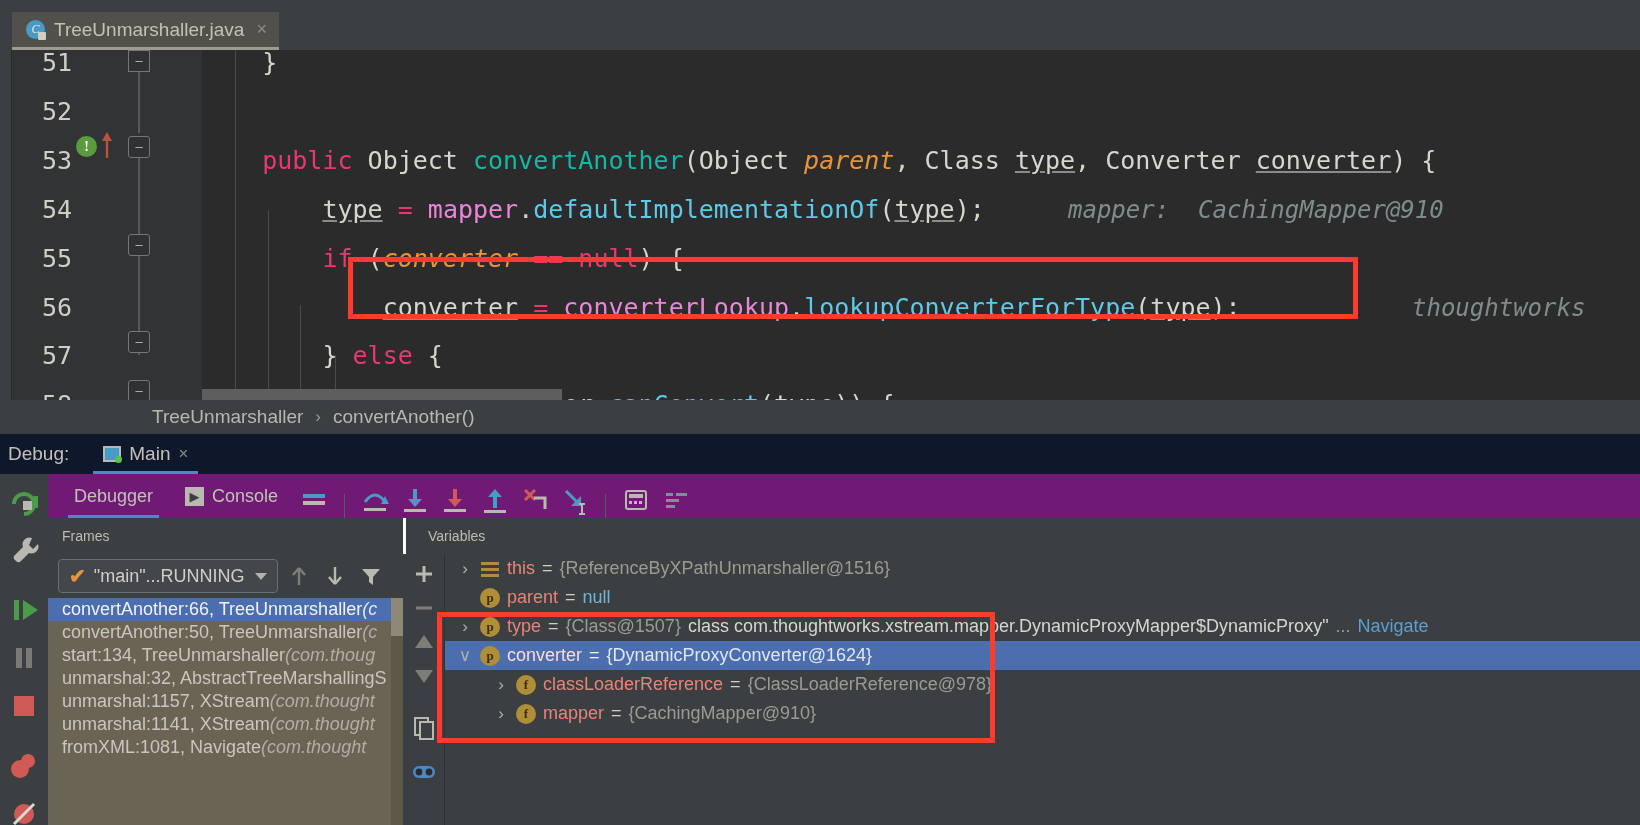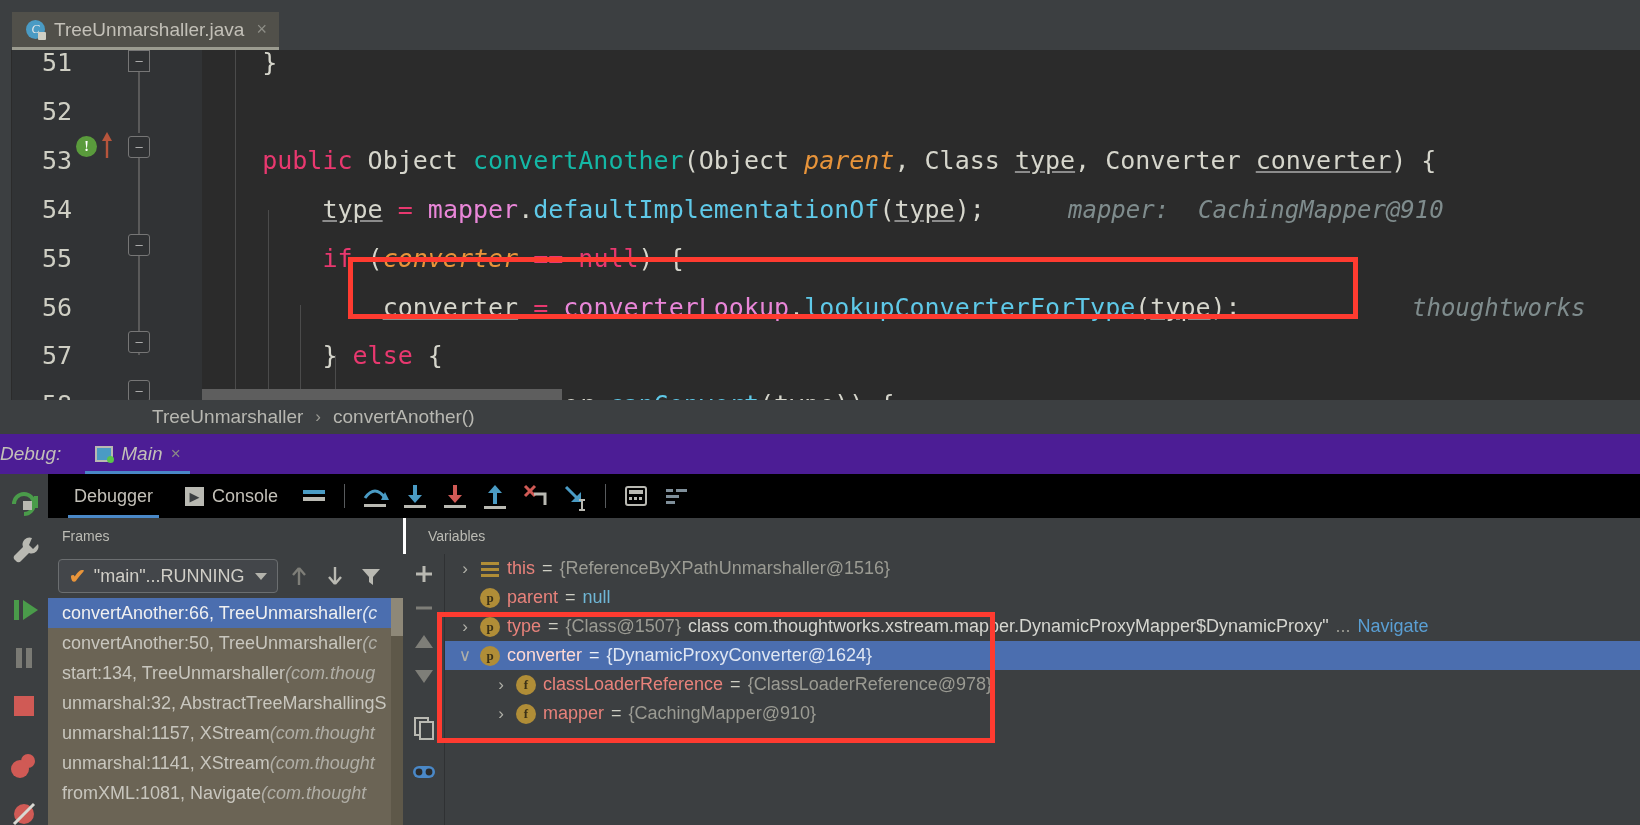--- a/index.html
+++ b/index.html
@@ -118,21 +118,21 @@
   .breadcrumb {
     position: absolute; top: 400px; left: 0; width: 1640px; height: 34px;
     background: #3c3f41; display: flex; align-items: center;
     padding-left: 152px; gap: 12px; font-size: 19px; color: #b7b7b1;
   }
   .bc-sep { color: #9b9b95; font-size: 17px; }
 
   
   .debug-header {
     position: absolute; top: 434px; left: 0; width: 1640px; height: 40px;
-    background: #4c1d95; display: flex; align-items: center; padding-left: 0; font-style: italic;
+    background: #0f172a; display: flex; align-items: center; padding-left: 8px;
   }
   .debug-label { font-size: 19px; color: #c3c0b8; margin-right: 24px; }
   .debug-tab {
     display:flex; align-items:center; gap:8px; height: 40px; padding: 0 10px;
     position: relative;
   }
   .debug-tab-underline {
     position:absolute; left:0; bottom:0; height:3px; width:100%; background:#4a88c7;
   }
   .mon-icon {
@@ -141,21 +141,21 @@
   .mon-icon .dot {
     position:absolute; right:-3px; bottom:-3px; width:7px; height:7px; border-radius:50%;
     background:#5ac44a;
   }
   .debug-tab-title { font-size: 19px; color: #c3c0b8; }
   .debug-tab-close { font-size: 17px; color: #8b8b85; }
 
   
   .debug-toolbar {
     position: absolute; top: 474px; left: 48px; width: 1592px; height: 44px;
-    background: #000000; display:flex; align-items:center; gap: 4px;
+    background: #701a75; display:flex; align-items:flex-end; gap: 4px;
     padding-left: 12px;
   }
   .dt-tab {
     position: relative; height: 44px; display:flex; align-items:center; gap:8px;
     padding: 0 14px; font-size: 18px; color: #c3c0b8;
   }
   .dt-tab .uline { position:absolute; left:8px; right:8px; bottom:0; height:3px; background:#4a88c7; }
   .play-sq {
     width:19px; height:19px; background:#b9b9b2; color:#3c3f41;
     font-size:13px; text-align:center; line-height:19px;
@@ -195,21 +195,21 @@
     width:0;height:0;border-left:6px solid transparent;border-right:6px solid transparent;
     border-top: 7px solid #b3b3ac; margin-left: 2px;
   }
   .fi { width: 30px; height: 30px; position: relative; cursor: pointer; }
 
   .frames-list {
     position:absolute; top: 598px; left: 48px; width: 355px; height: 227px;
     background: #6b6455; overflow: hidden;
   }
   .frame-row {
-    height: 30px; display:flex; align-items:center; padding-left: 14px;
+    height: 23px; display:flex; align-items:center; padding-left: 14px;
     font-size: 18px; color: #c8c6be; white-space: nowrap;
   }
   .frame-row.sel { background: #4b6eaf; color: #f0f0f0; }
   .frame-row .pkg { font-style: italic; color: #b0aea6; }
   .frame-row.sel .pkg { color: #dfe6f2; }
   .frames-scroll {
     position:absolute; right:0; top:0; width: 12px; height: 100%; background:#5e5849;
   }
   .frames-scroll .thumb { position:absolute; top:0; width:12px; height: 38px; background:#8e8878; }
 

